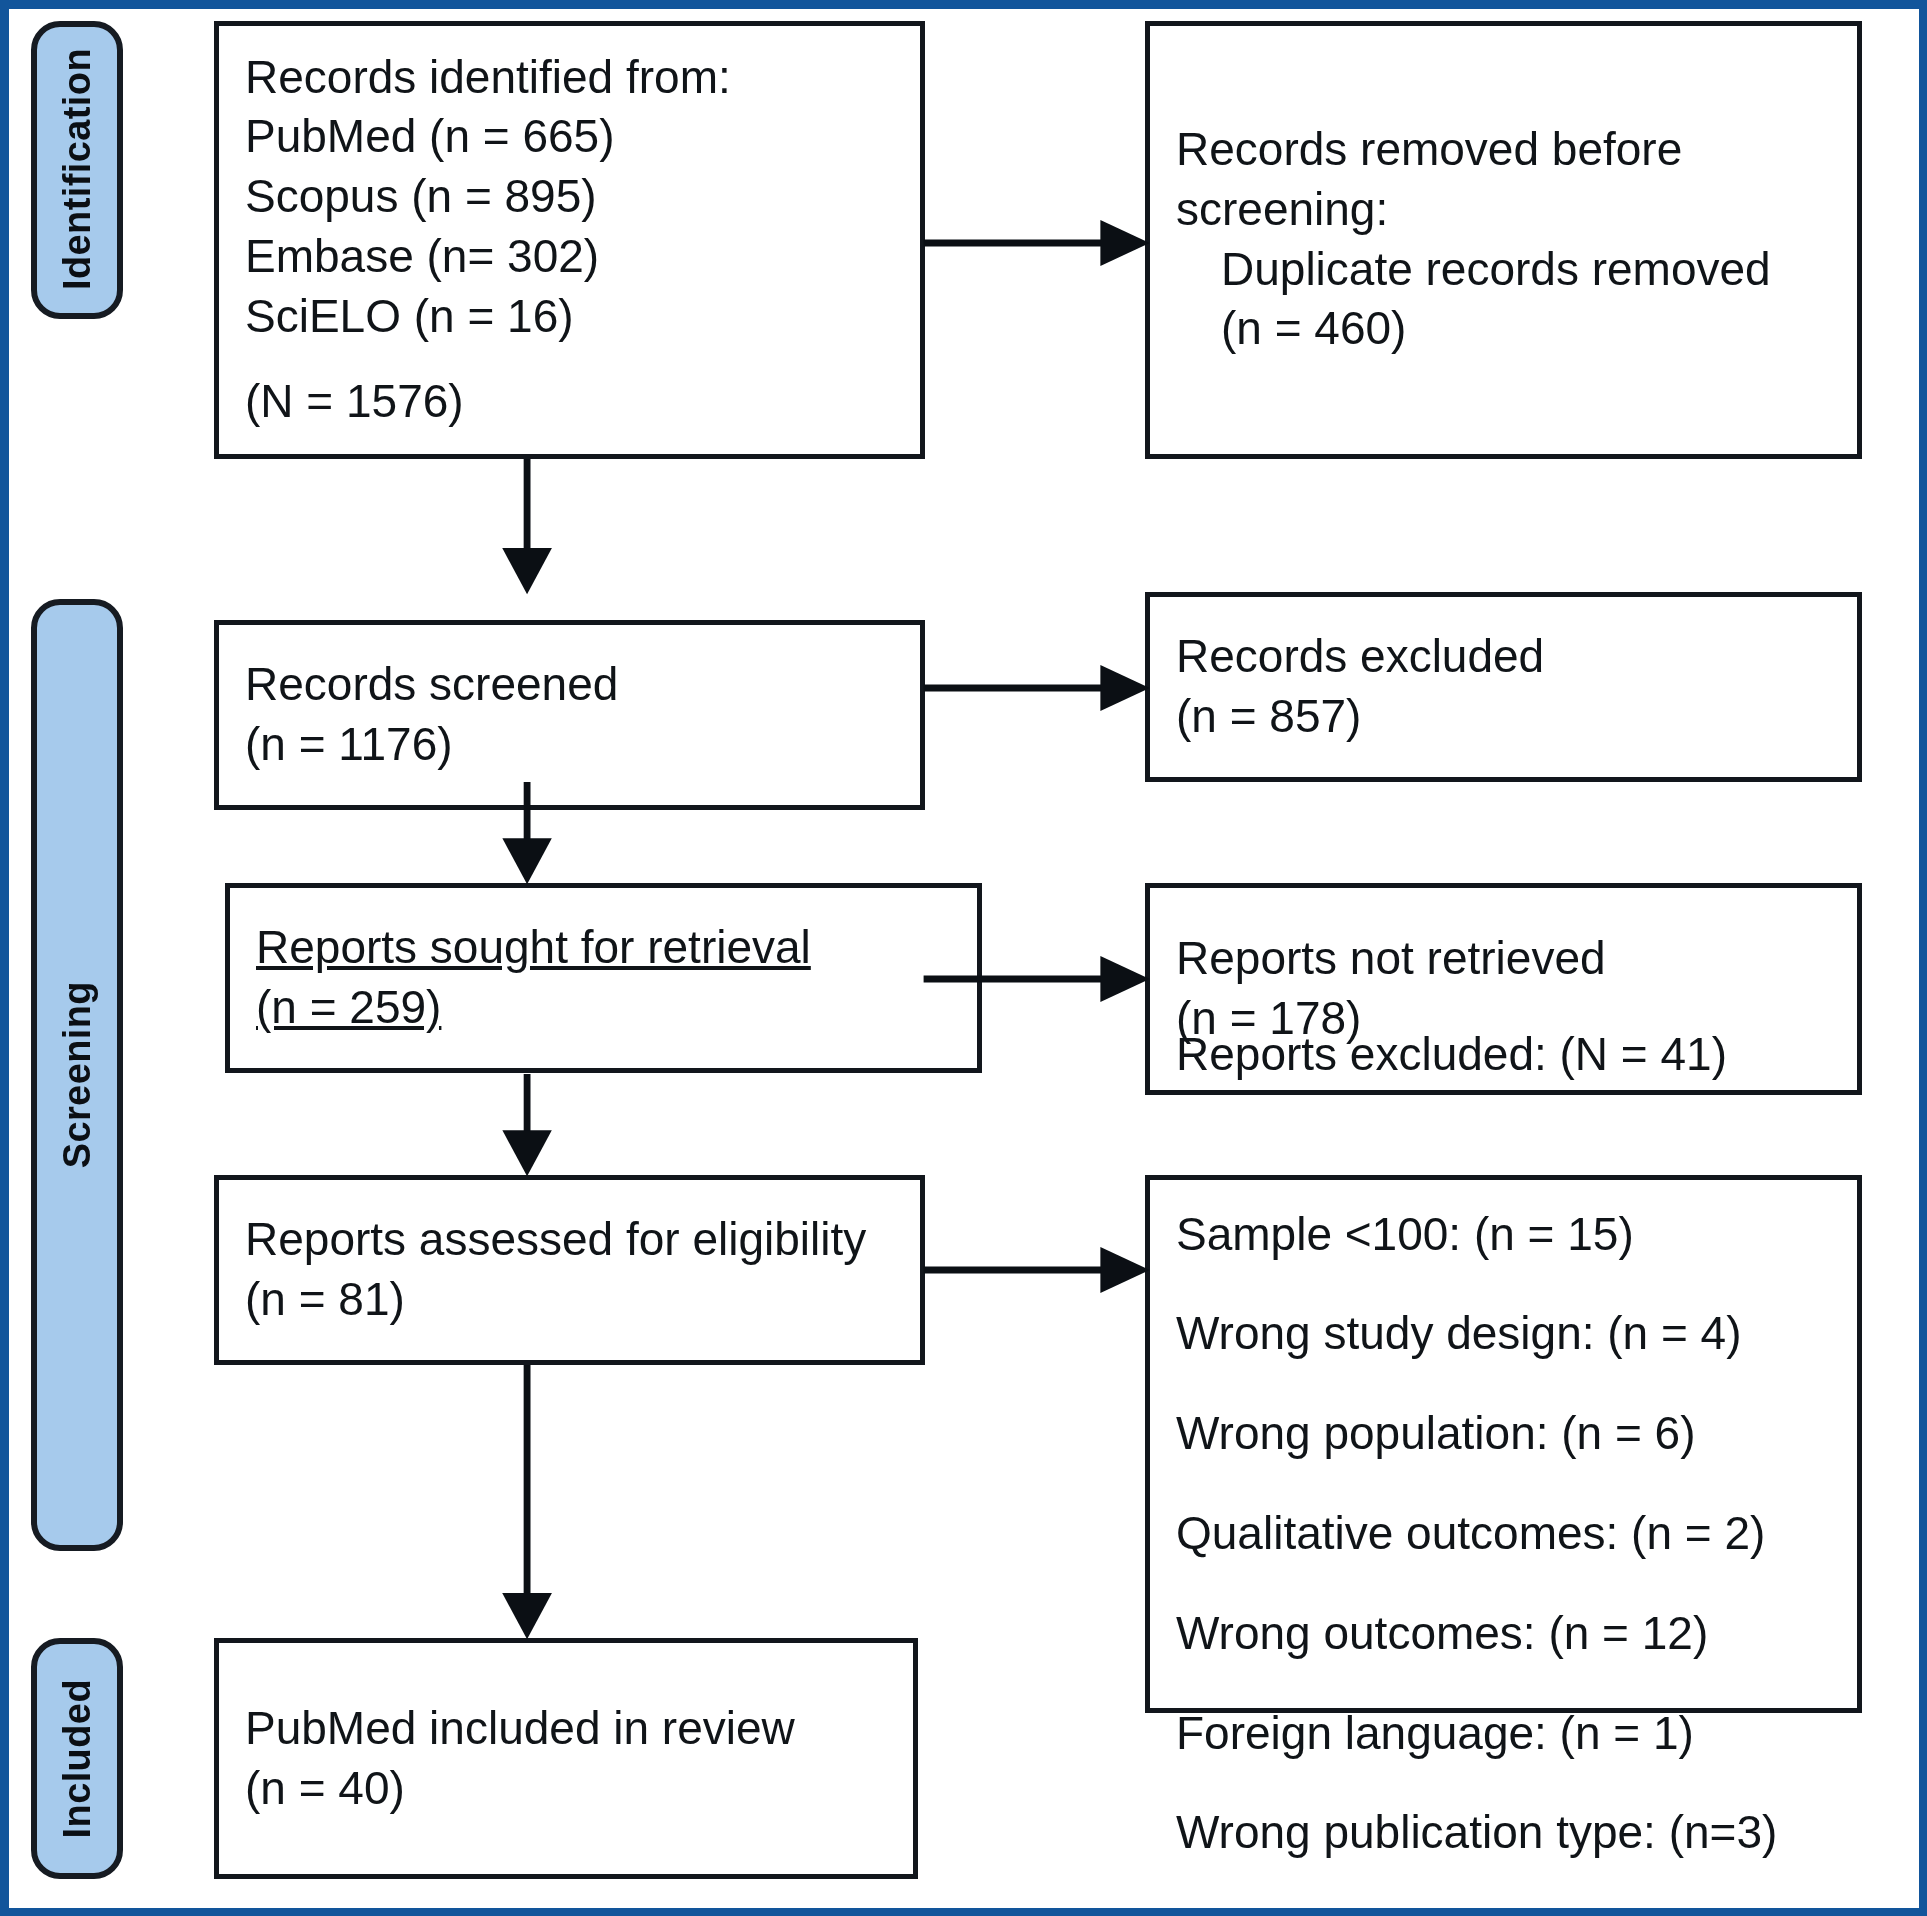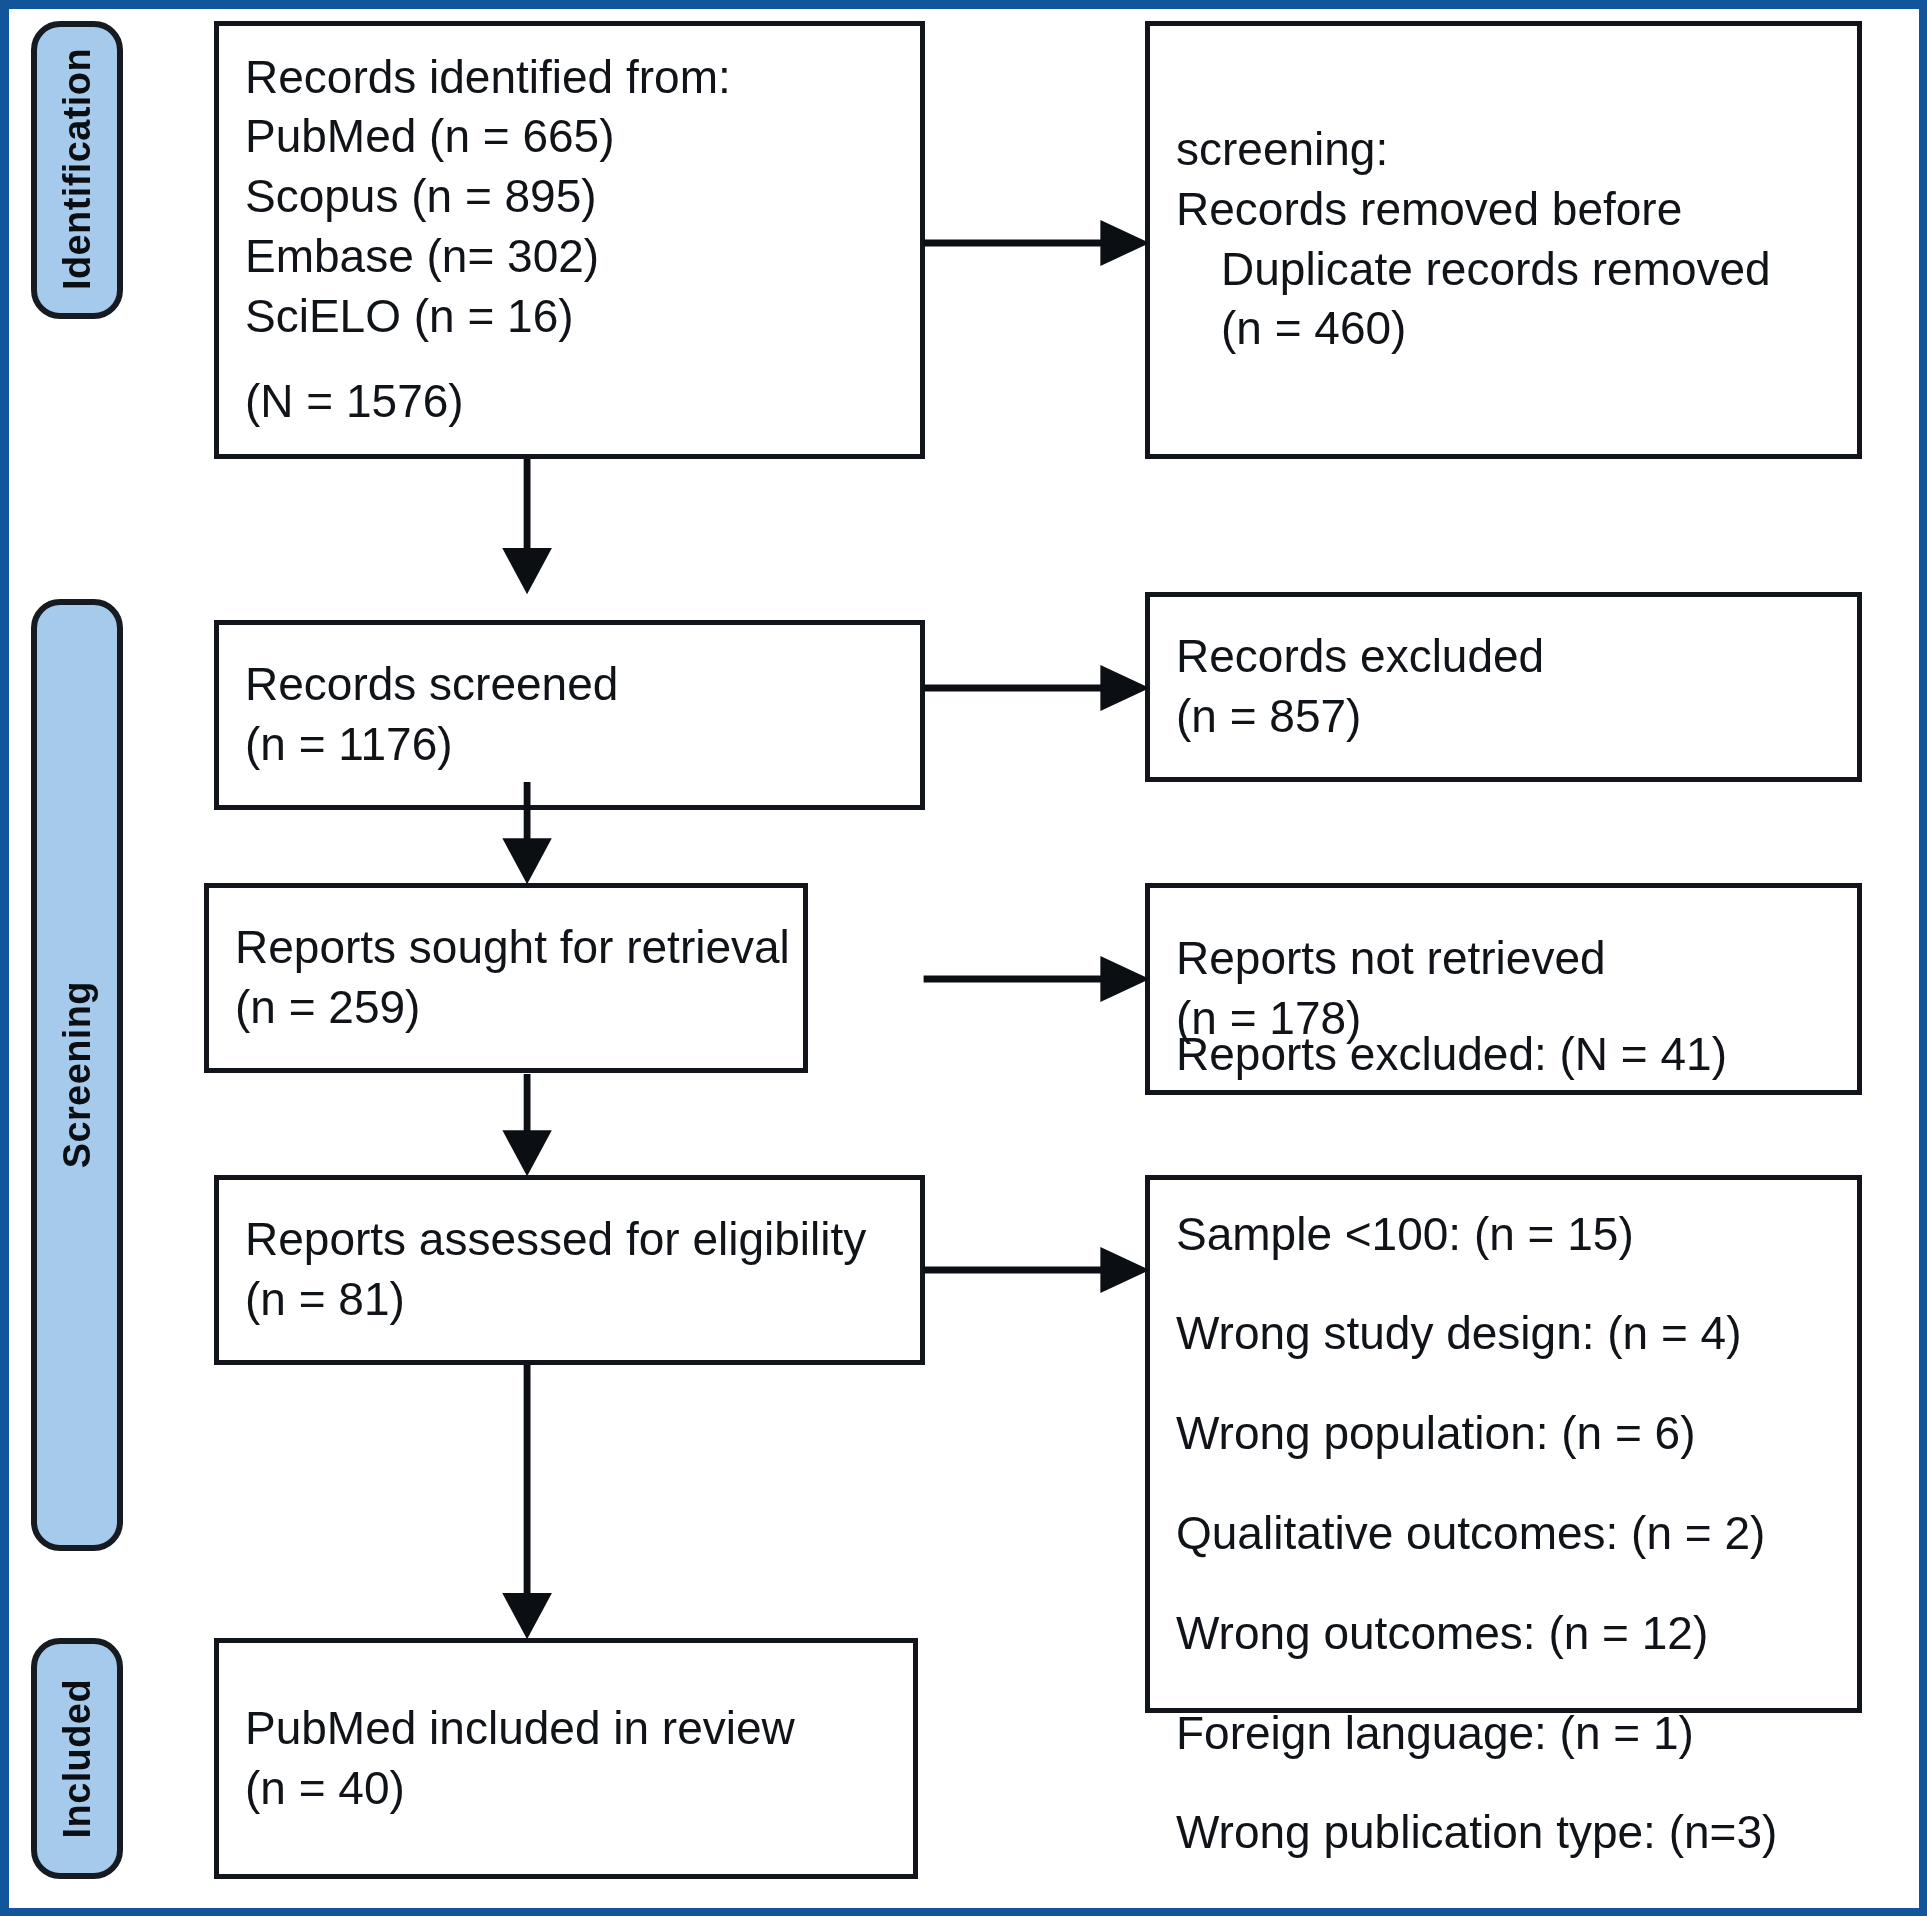--- a/index.html
+++ b/index.html
@@ -82,21 +82,21 @@
   }
   .flowbox .txt-line { white-space: pre; }
   .flowbox .blank-line { height: 38px; }
   .flowbox .indent { padding-left: 45px; }
 
   
   #box-identified    { left: 214px;  top: 20.5px;   width: 711px;  height: 438px; }
   #box-removed       { left: 1145px; top: 20.5px;   width: 717px;  height: 438px; }
   #box-screened      { left: 214px;  top: 620px;  width: 711px;  height: 190px; }
   #box-excluded      { left: 1145px; top: 592px;  width: 717px;  height: 190px; }
-  #box-sought        { left: 204px;  top: 883px; width: 604px;  height: 190px; }
+  #box-sought        { left: 225px;  top: 883px; width: 757px;  height: 190px; text-decoration: underline; }
   #box-notretrieved  { left: 1145px; top: 883px; width: 717px;  height: 212px; }
   #box-assessed      { left: 214px;  top: 1175px; width: 711px;  height: 190px; }
   #box-repexcluded   { left: 1145px; top: 1175px; width: 717px;  height: 538px; gap: 40px; }
   #box-included      { left: 214px;  top: 1638px; width: 704px;  height: 241px; }
 
   #box-identified,
   #box-removed,
   #box-repexcluded { display: flex; flex-direction: column; justify-content: center; }
 
   #box-screened,
@@ -147,22 +147,22 @@
     <div class="txt-line">Records identified from:</div>
     <div class="txt-line">PubMed (n = 665)</div>
     <div class="txt-line">Scopus (n = 895)</div>
     <div class="txt-line">Embase (n= 302)</div>
     <div class="txt-line">SciELO (n = 16)</div>
     <div class="blank-line"></div>
     <div class="txt-line">(N = 1576)</div>
   </div>
 
   <div class="flowbox" id="box-removed">
+    <div class="txt-line"><span>Records removed </span><span class="ital">before</span></div>
     <div class="txt-line"><span class="ital">screening</span><span>:</span></div>
-    <div class="txt-line"><span>Records removed </span><span class="ital">before</span></div>
     <div class="txt-line indent">Duplicate records removed</div>
     <div class="txt-line indent">(n = 460)</div>
   </div>
 
   <div class="flowbox" id="box-screened">
     <div class="txt-line">Records screened</div>
     <div class="txt-line">(n = 1176)</div>
   </div>
 
   <div class="flowbox" id="box-excluded">

